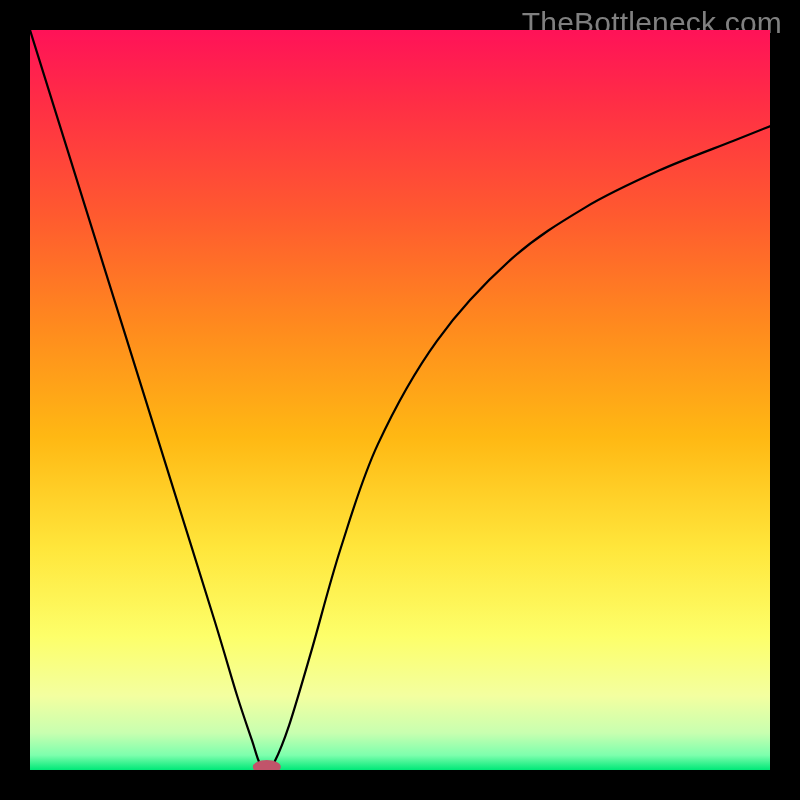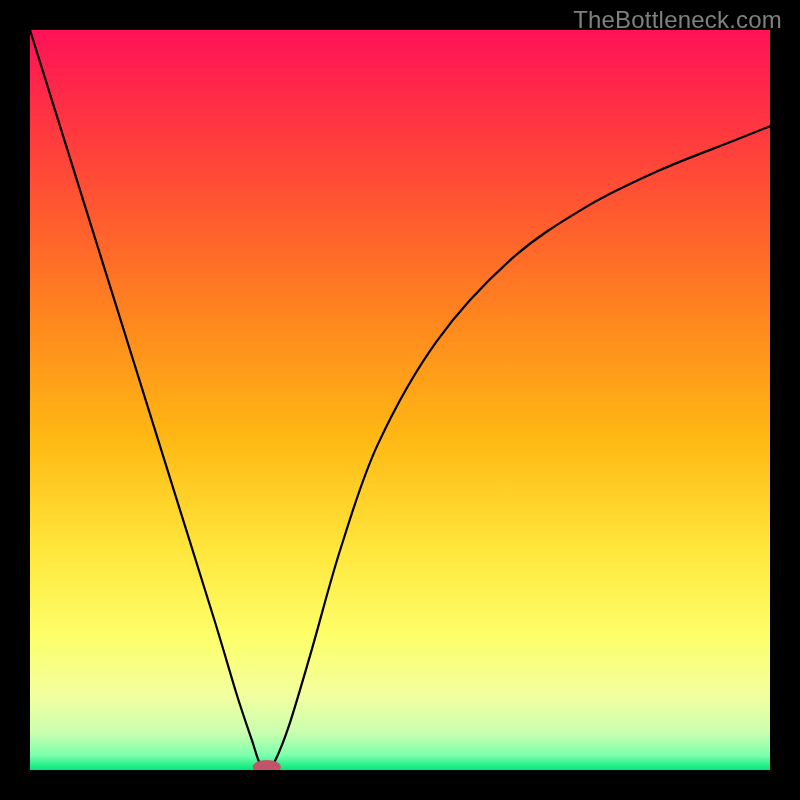--- a/index.html
+++ b/index.html
@@ -20,21 +20,21 @@
     background: #000;
   }
   svg {
     display: block;
   }
   .watermark {
     position: absolute;
     top: 6px;
     right: 18px;
     color: #808080;
-    font-size: 24px;
+    font-size: 30px;
     font-weight: 400;
     letter-spacing: 0.2px;
   }
 </style>
 </head>
 <body>
 
 <div class="watermark">TheBottleneck.com</div>
 
 <div class="frame">

